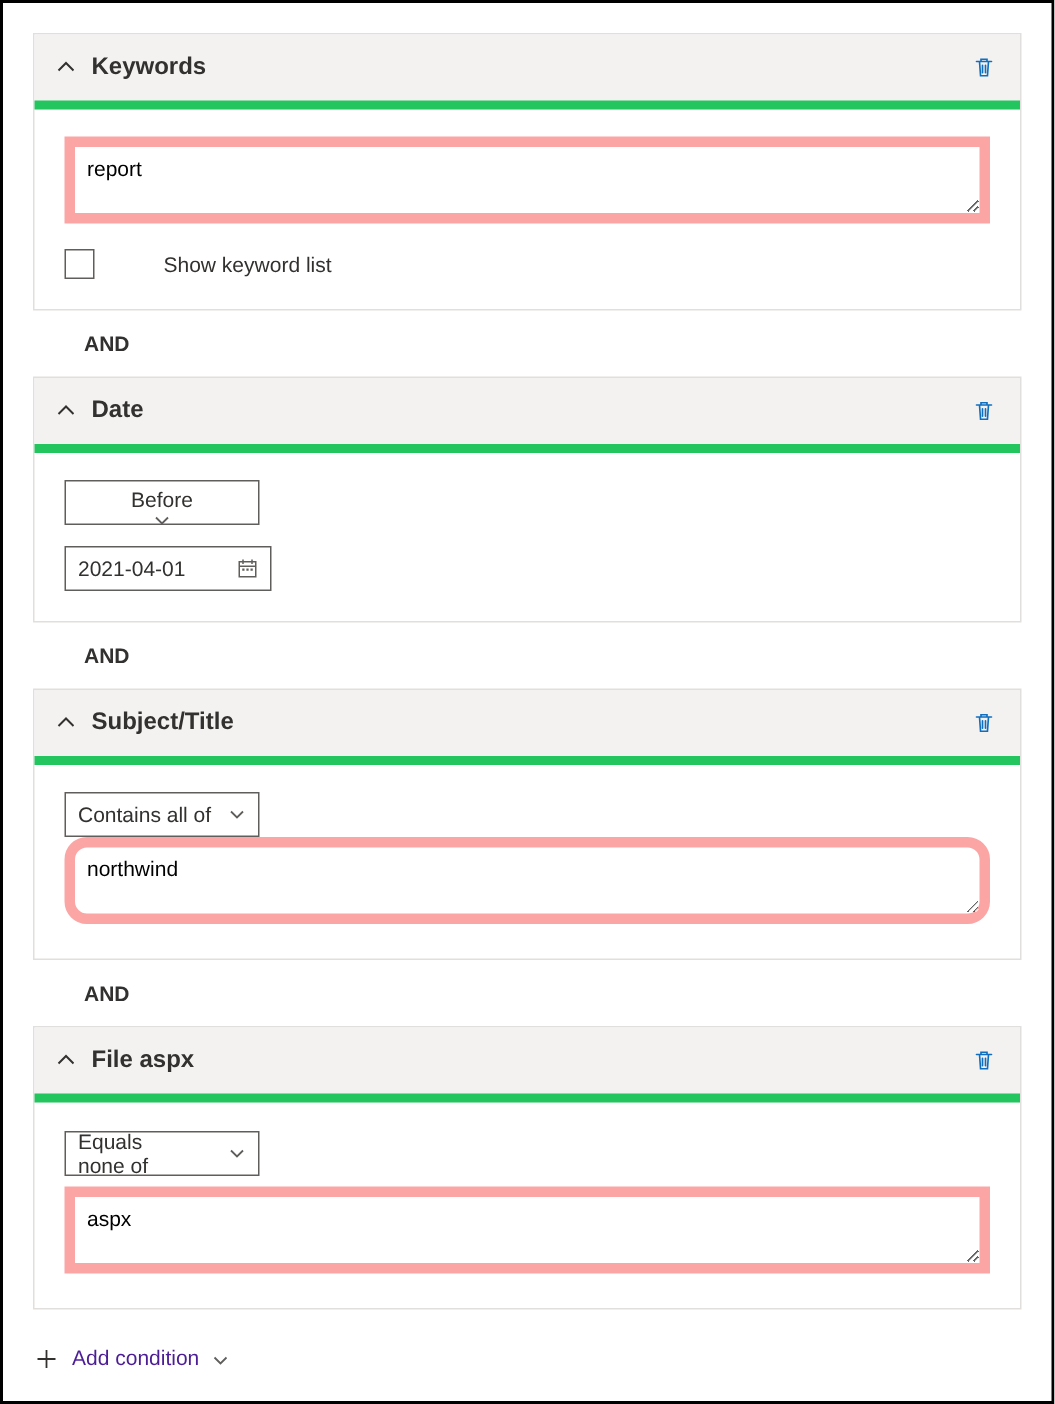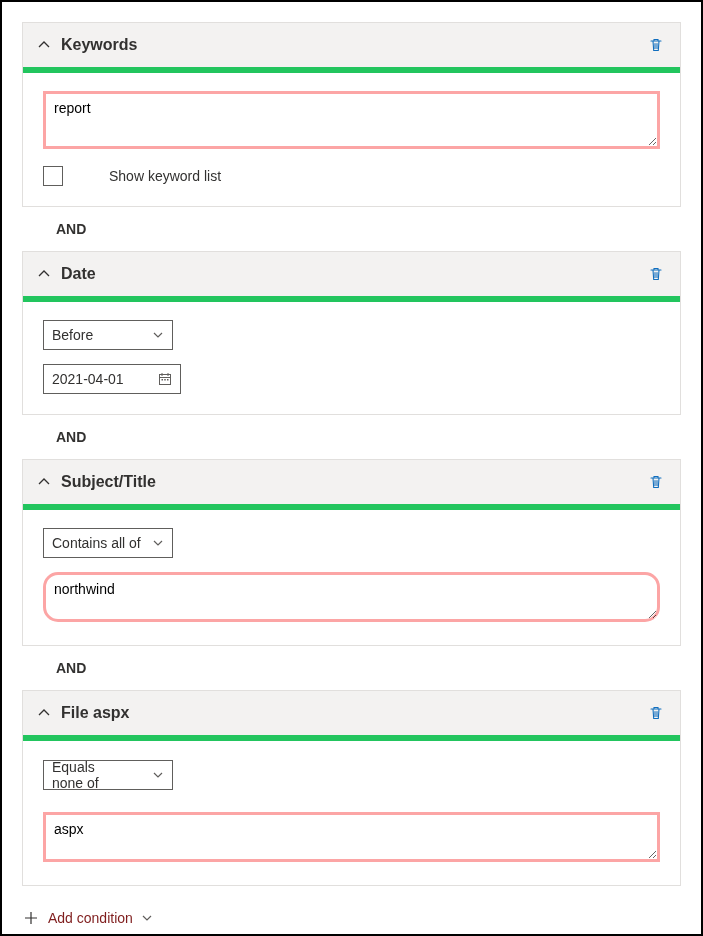--- a/index.html
+++ b/index.html
@@ -45,21 +45,21 @@
     cursor: pointer;
     padding: 2px;
   }
   .card-body {
     padding: 18px 20px 20px 20px;
   }
   textarea.txt {
     width: 100%;
     min-height: 58px;
     resize: vertical;
-    border: 3px solid #fca5a5;
+    border: 7px solid #fca5a5;
     padding: 6px 8px;
     font-family: inherit;
     font-size: 14px;
     outline: none;
   }
   .check-row {
     display: flex;
     align-items: center;
     margin-top: 14px;
     gap: 36px;
@@ -110,25 +110,25 @@
   }
   .date-field .dval {
     font-size: 14px;
   }
   .date-field .cal {
     color: #605e5c;
     cursor: pointer;
   }
   .add-row {
     display: flex;
-    align-items: center;
+    align-items: flex-end;
     margin-top: 20px;
     cursor: pointer;
     padding: 4px 2px;
-    color: #7f1d1d;
+    color: #4c1d95;
   }
   .add-row .plus {
     margin-right: 10px;
   }
   .add-row .chevd {
     margin-left: 8px;
     color: #605e5c;
   }
   svg { display: block; }
 </style>
@@ -170,21 +170,21 @@
           </svg>
       </span>
       <span class="title">Date</span>
       <span class="del">
         <svg width="16" height="16" viewBox="0 0 16 16">
             <path d="M3 4h10M6 4V2.5h4V4M5 4l.7 9.5h4.6L11 4M7 6.5v5M9 6.5v5" stroke="#106ebe" stroke-width="1.1" fill="none" stroke-linecap="round"></path>
           </svg>
       </span>
     </div>
     <div class="card-body">
-      <div class="select-like" style="width:130px;">
+      <div class="select-like" style="width:130px;flex-direction:column;">
         <span class="sel-txt">Before</span>
         <span class="sel-chev">
           <svg width="12" height="12" viewBox="0 0 12 12">
               <path d="M2 4 L6 8 L10 4" stroke="#605e5c" stroke-width="1.2" fill="none"></path>
             </svg>
         </span>
       </div>
       <br>
       <div class="date-field">
         <span class="dval">2021-04-01</span>
@@ -213,21 +213,21 @@
           </svg>
       </span>
       <span class="title">Subject/Title</span>
       <span class="del">
         <svg width="16" height="16" viewBox="0 0 16 16">
             <path d="M3 4h10M6 4V2.5h4V4M5 4l.7 9.5h4.6L11 4M7 6.5v5M9 6.5v5" stroke="#106ebe" stroke-width="1.1" fill="none" stroke-linecap="round"></path>
           </svg>
       </span>
     </div>
     <div class="card-body">
-      <div class="select-like" style="width:130px; margin-bottom:14px;">
+      <div class="select-like" style="width:130px; ">
         <span class="sel-txt">Contains all of</span>
         <span class="sel-chev">
           <svg width="12" height="12" viewBox="0 0 12 12">
               <path d="M2 4 L6 8 L10 4" stroke="#605e5c" stroke-width="1.2" fill="none"></path>
             </svg>
         </span>
       </div>
       <textarea class="txt" style="min-height: 50px; border-radius: 15px;">northwind</textarea>
     </div>
   </div>
@@ -242,21 +242,21 @@
           </svg>
       </span>
       <span class="title">File aspx</span>
       <span class="del">
         <svg width="16" height="16" viewBox="0 0 16 16">
             <path d="M3 4h10M6 4V2.5h4V4M5 4l.7 9.5h4.6L11 4M7 6.5v5M9 6.5v5" stroke="#106ebe" stroke-width="1.1" fill="none" stroke-linecap="round"></path>
           </svg>
       </span>
     </div>
     <div class="card-body">
-      <div class="select-like" style="width:130px; margin-bottom:22px;gap:46px;">
+      <div class="select-like" style="width:130px; margin-bottom:7px;gap:46px;">
         <span class="sel-txt">Equals none of</span>
         <span class="sel-chev">
           <svg width="12" height="12" viewBox="0 0 12 12">
               <path d="M2 4 L6 8 L10 4" stroke="#605e5c" stroke-width="1.2" fill="none"></path>
             </svg>
         </span>
       </div>
       <textarea class="txt" style="min-height: 50px;">aspx</textarea>
     </div>
   </div>

